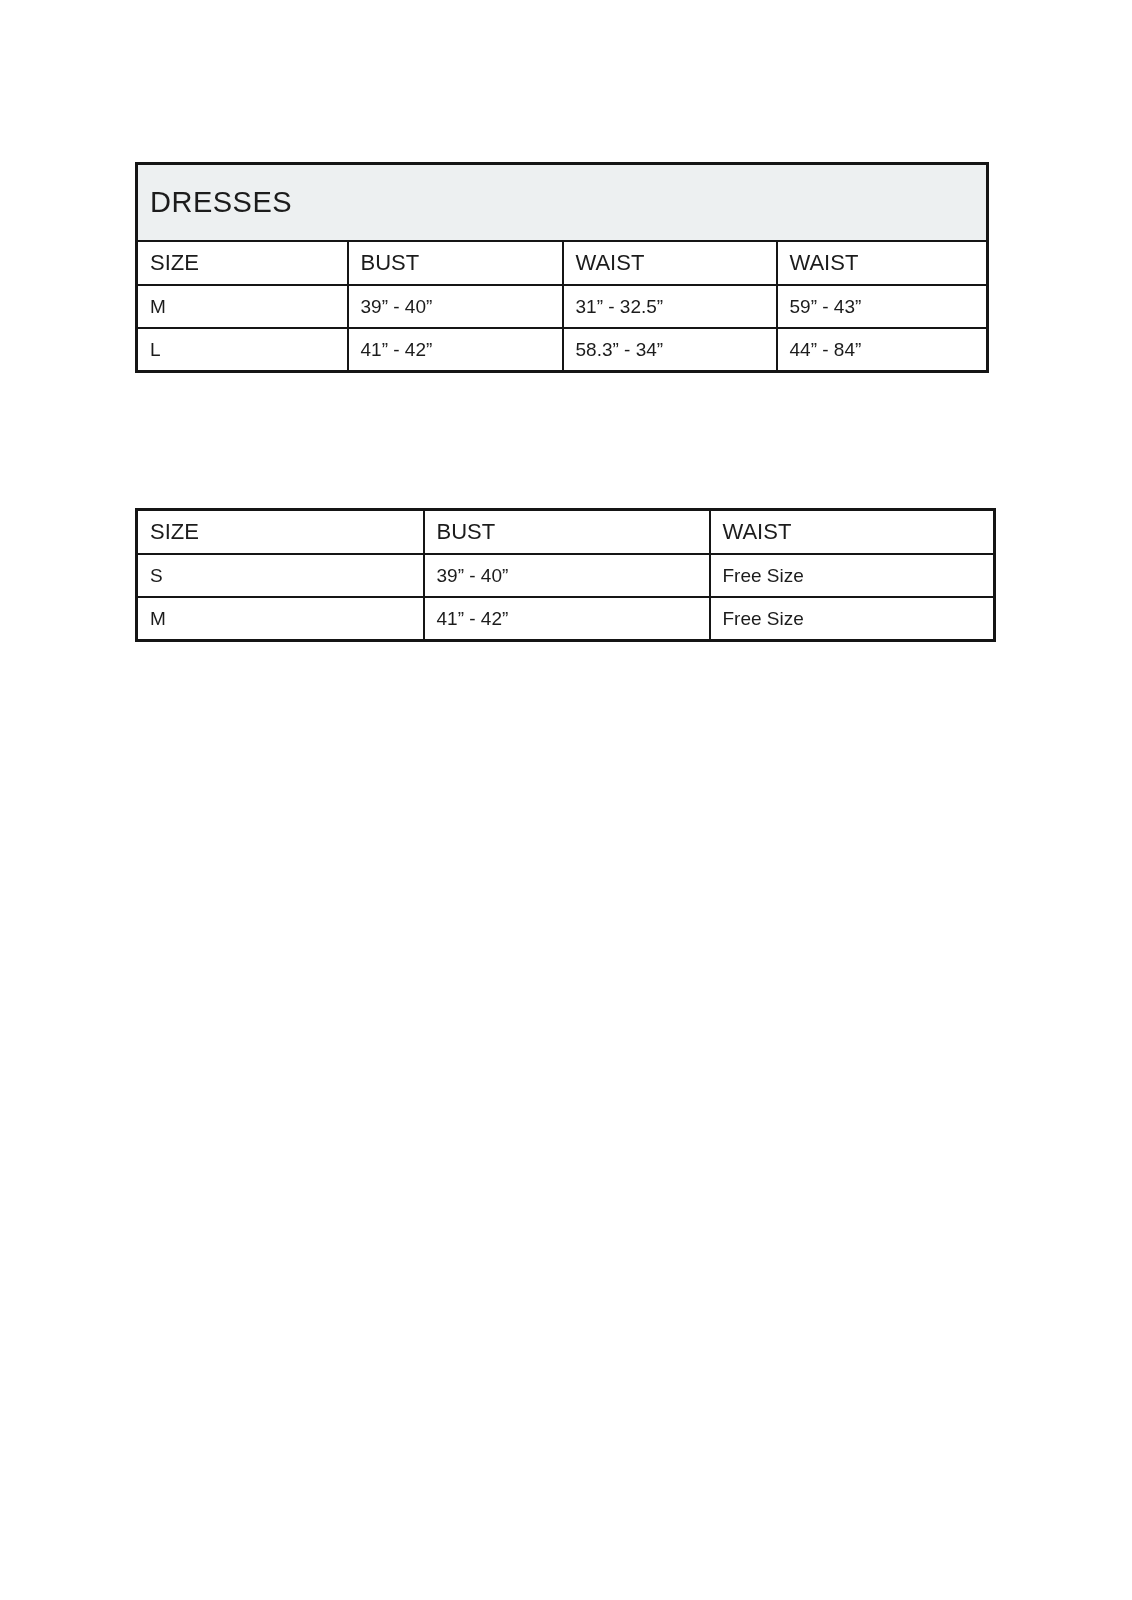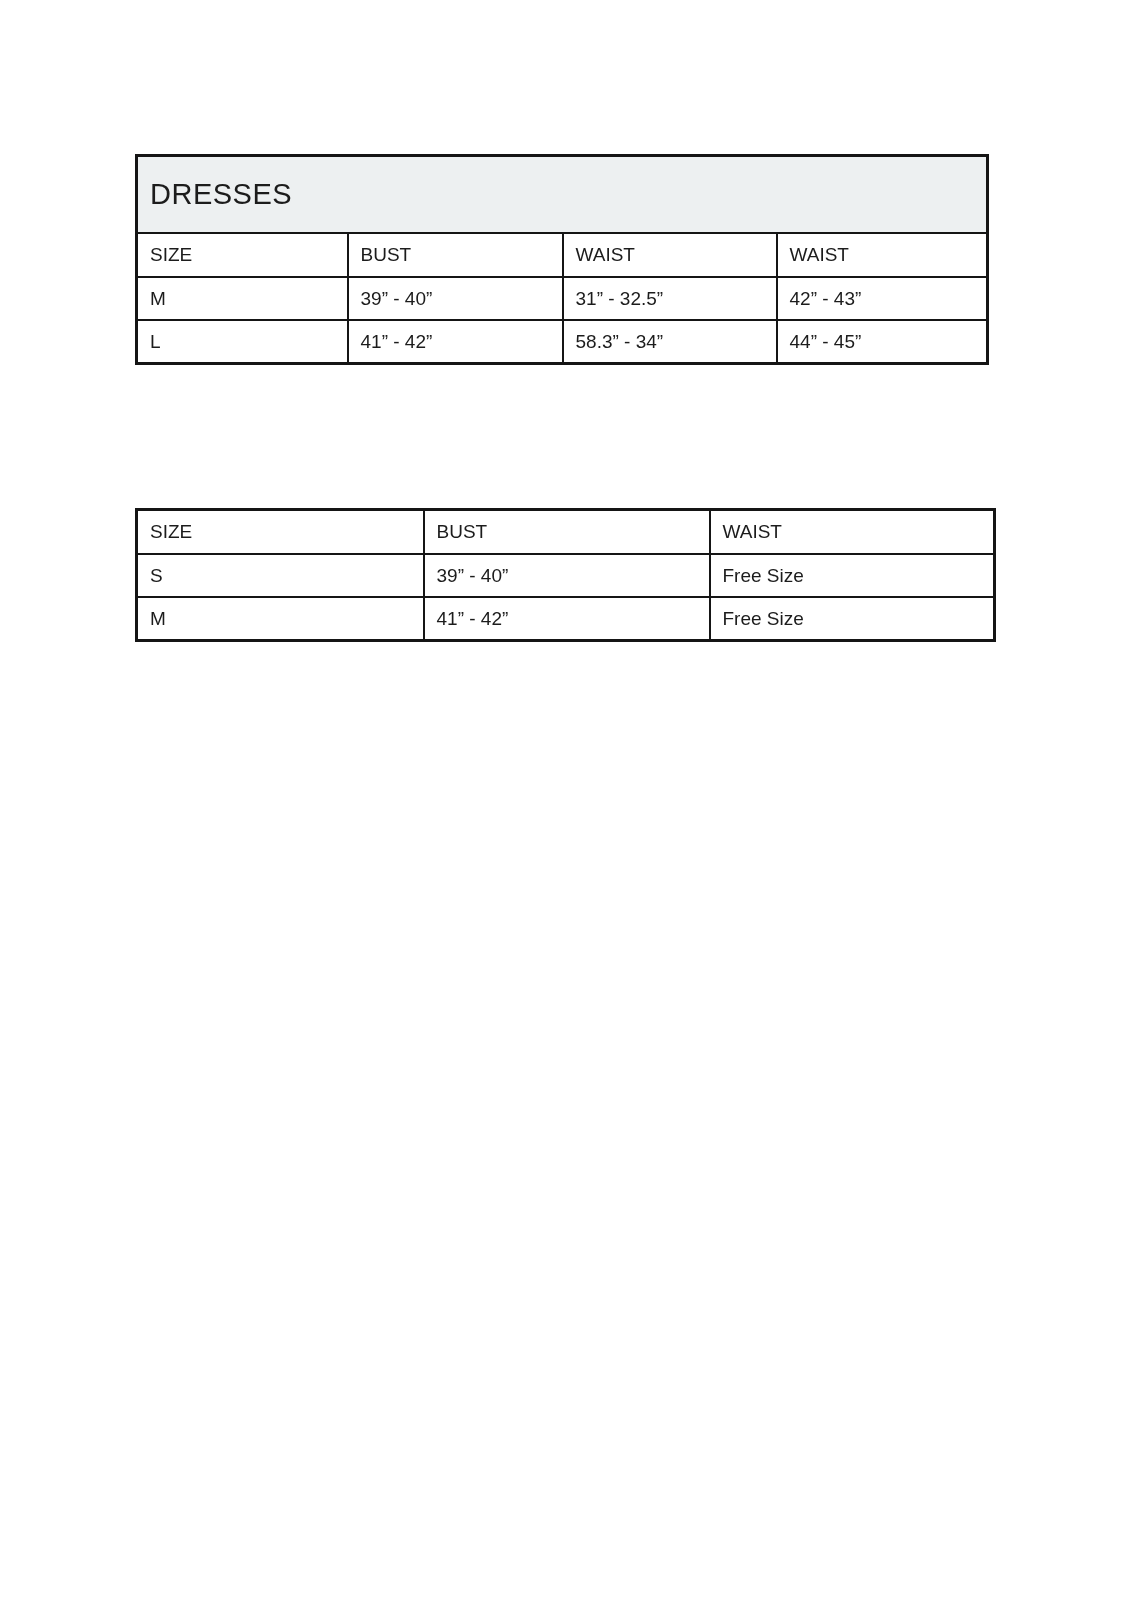--- a/index.html
+++ b/index.html
@@ -17,21 +17,21 @@
     overflow: hidden;
   }
   table.size-table {
     position: absolute;
     border-collapse: collapse;
     table-layout: fixed;
     border: 3px solid #151515;
   }
   #dresses-table {
     left: 135px;
-    top: 154px;
+    top: 162px;
     width: 851px;
   }
   #tops-table {
     left: 135px;
     top: 508px;
     width: 858px;
   }
   .size-table th,
   .size-table td {
     border: 2px solid #151515;
@@ -43,21 +43,21 @@
     overflow: hidden;
   }
   .title-row th {
     background: #edf0f1;
     height: 75px;
     font-size: 29px;
     letter-spacing: 0.5px;
   }
   .header-row th {
     height: 42px;
-    font-size: 19px;
+    font-size: 22px;
     background: #ffffff;
   }
   .data-row td {
     height: 41px;
     font-size: 19px;
     background: #ffffff;
   }
 </style>
 </head>
 <body>
@@ -78,27 +78,27 @@
     <tr class="header-row">
       <th>SIZE</th>
       <th>BUST</th>
       <th>WAIST</th>
       <th>WAIST</th>
     </tr>
     <tr class="data-row">
       <td>M</td>
       <td>39” - 40”</td>
       <td>31” - 32.5”</td>
-      <td>42” - 43”</td>
+      <td>59” - 43”</td>
     </tr>
     <tr class="data-row">
       <td>L</td>
       <td>41” - 42”</td>
       <td>58.3” - 34”</td>
-      <td>44” - 45”</td>
+      <td>44” - 84”</td>
     </tr>
   </tbody>
     </table>
 
   <table class="size-table" id="tops-table">
     <colgroup>
       <col style="width:287px">
       <col style="width:286px">
       <col style="width:285px">
     </colgroup>

